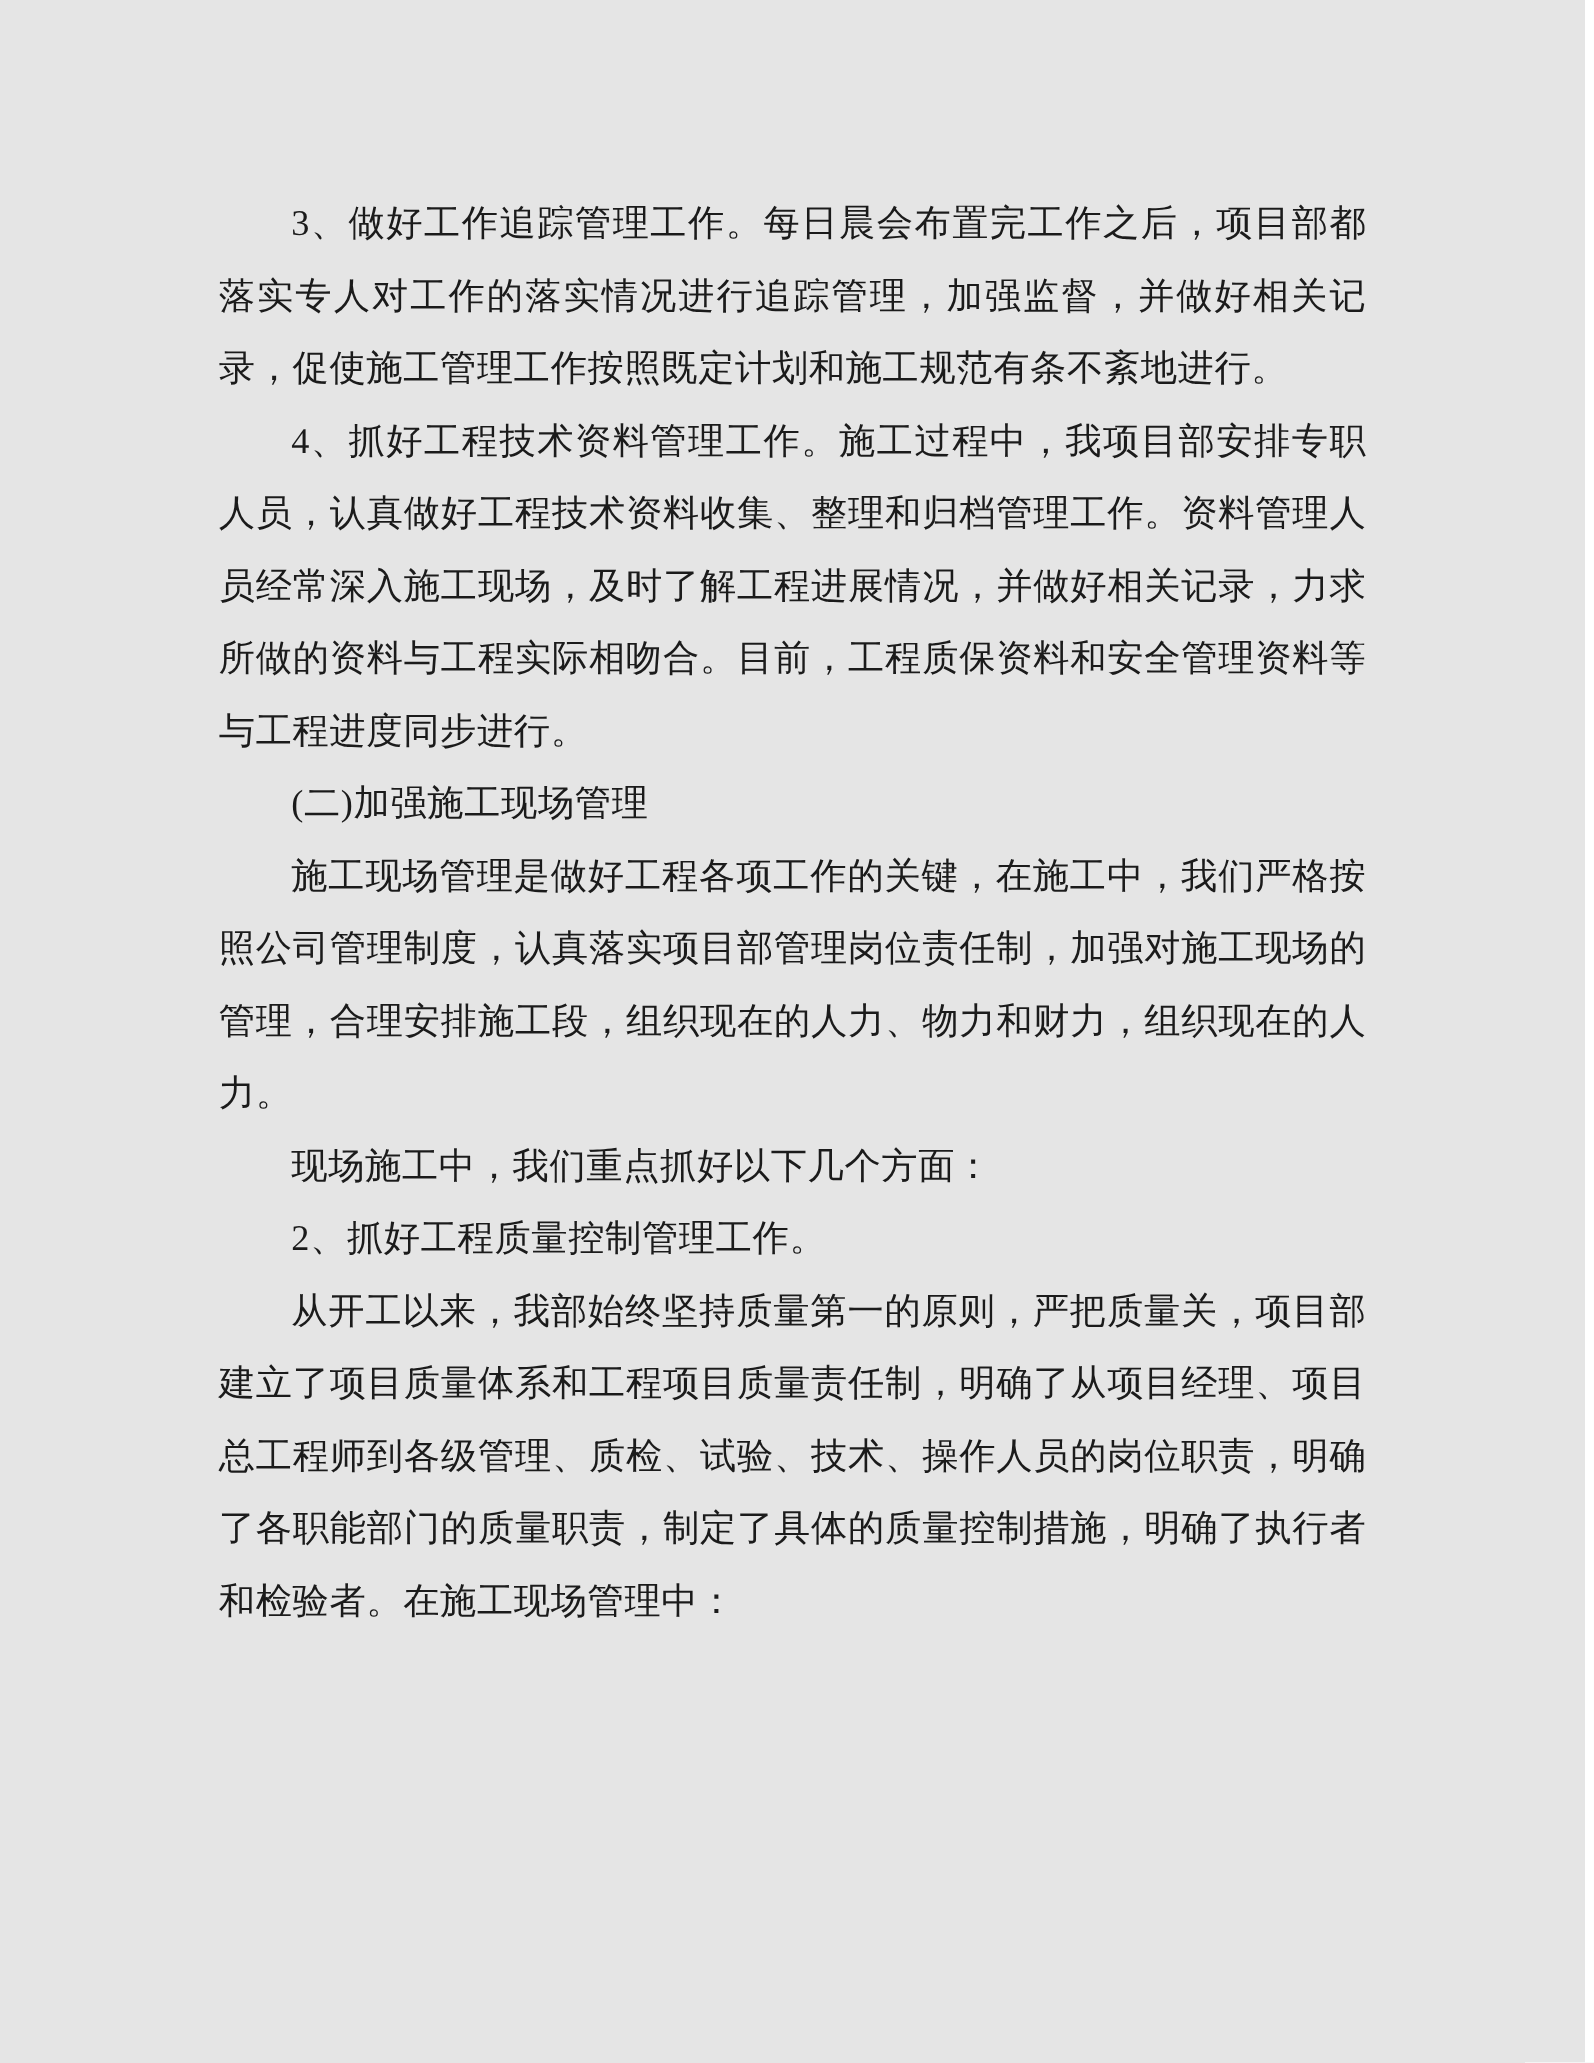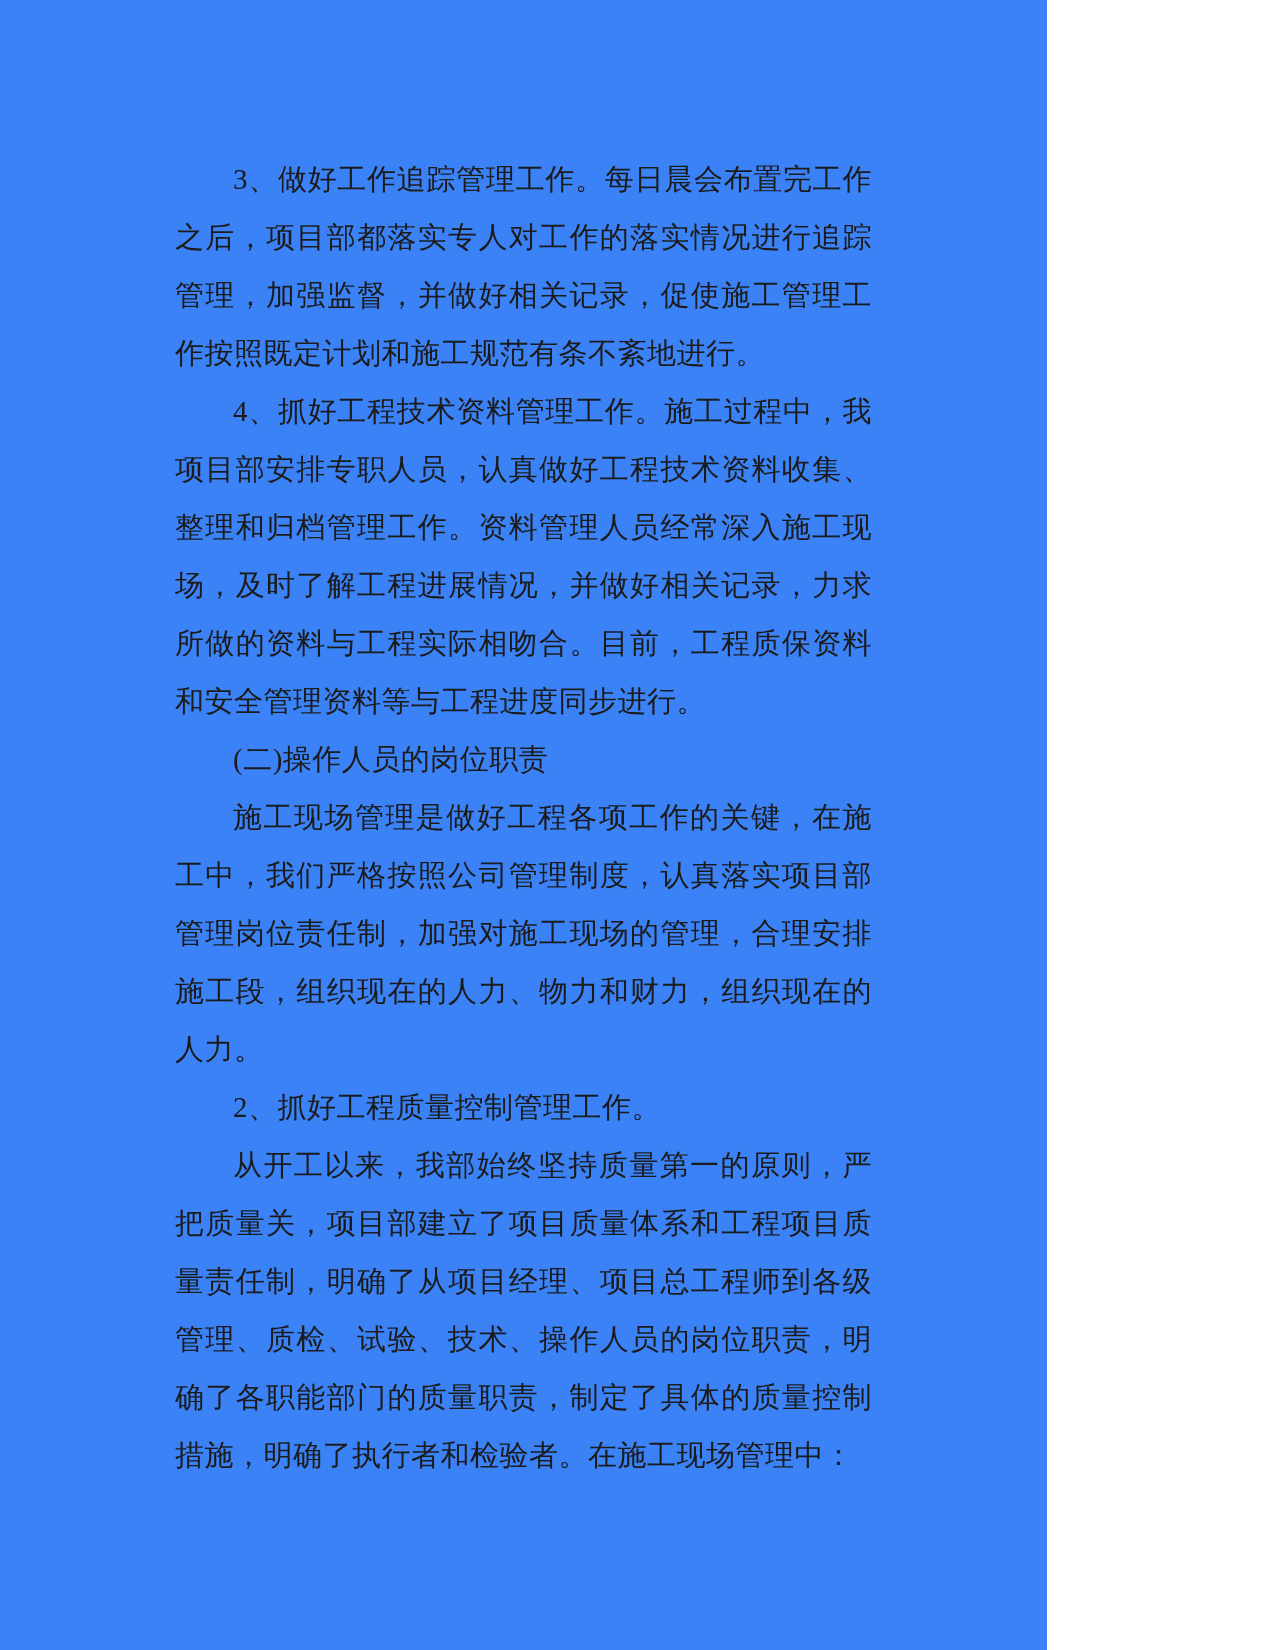--- a/index.html
+++ b/index.html
@@ -1,23 +1,23 @@
 <!DOCTYPE html>
 <html lang="zh"><head>
 <meta charset="utf-8">
 <style>
   html, body {
     margin: 0;
     padding: 0;
     background: #ffffff;
   }
   .page {
-    width: 1047px;
+    width: 1268px;
     height: 1650px;
-    background: #3b82f6;
+    background: #e5e5e5;
     box-sizing: border-box;
     padding: 150px 175px 0 175px;
     font-family: "Liberation Serif", "DejaVu Serif", serif;
     position: relative;
     overflow: hidden;
   }
   .doc-body {
     font-size: 29px;
     line-height: 58px;
     color: #1b1b1b;
@@ -33,18 +33,19 @@
     text-indent: 2em;
   }
 </style>
 </head>
 <body>
 
 <div class="page">
   <div class="doc-body">
     <p class="indent">3、做好工作追踪管理工作。每日晨会布置完工作之后，项目部都落实专人对工作的落实情况进行追踪管理，加强监督，并做好相关记录，促使施工管理工作按照既定计划和施工规范有条不紊地进行。</p>
     <p class="indent">4、抓好工程技术资料管理工作。施工过程中，我项目部安排专职人员，认真做好工程技术资料收集、整理和归档管理工作。资料管理人员经常深入施工现场，及时了解工程进展情况，并做好相关记录，力求所做的资料与工程实际相吻合。目前，工程质保资料和安全管理资料等与工程进度同步进行。</p>
-    <p class="indent">(二)操作人员的岗位职责</p>
+    <p class="indent">(二)加强施工现场管理</p>
     <p class="indent">施工现场管理是做好工程各项工作的关键，在施工中，我们严格按照公司管理制度，认真落实项目部管理岗位责任制，加强对施工现场的管理，合理安排施工段，组织现在的人力、物力和财力，组织现在的人力。</p>
+    <p class="indent">现场施工中，我们重点抓好以下几个方面：</p>
     <p class="indent">2、抓好工程质量控制管理工作。</p>
     <p class="indent">从开工以来，我部始终坚持质量第一的原则，严把质量关，项目部建立了项目质量体系和工程项目质量责任制，明确了从项目经理、项目总工程师到各级管理、质检、试验、技术、操作人员的岗位职责，明确了各职能部门的质量职责，制定了具体的质量控制措施，明确了执行者和检验者。在施工现场管理中：</p>
   </div>
 </div>
 
 </body></html>

